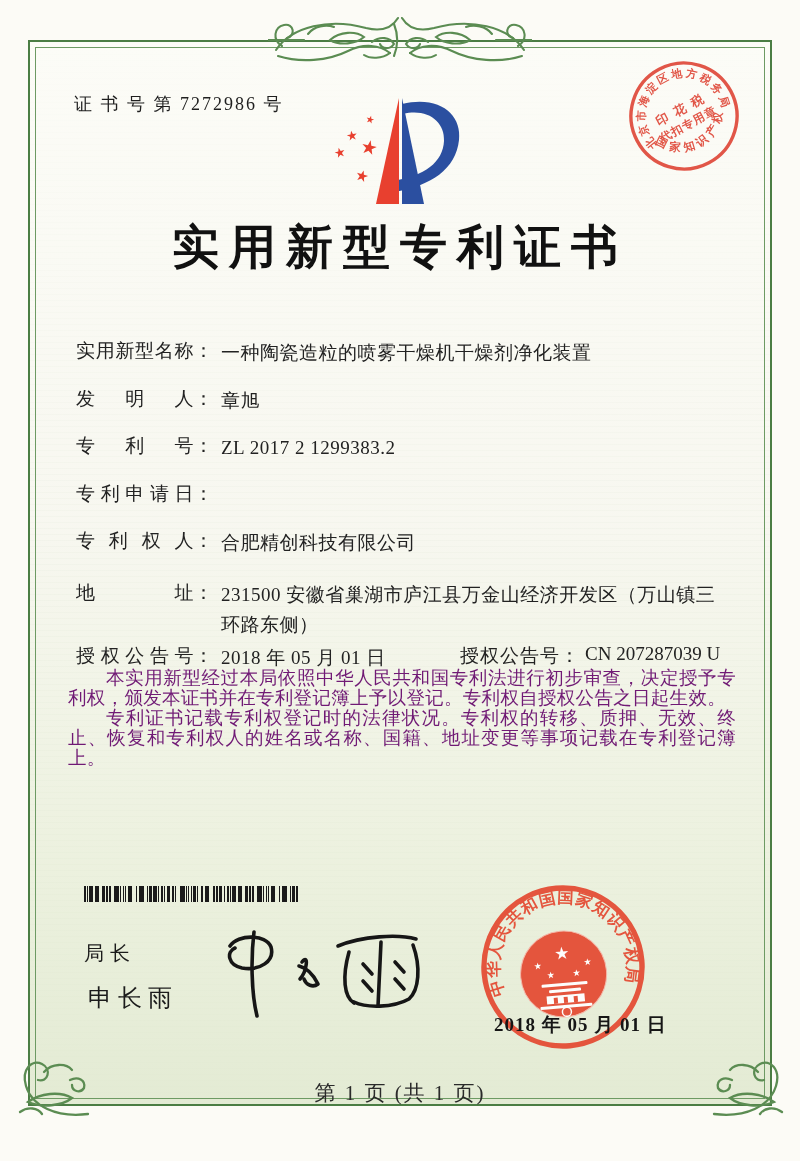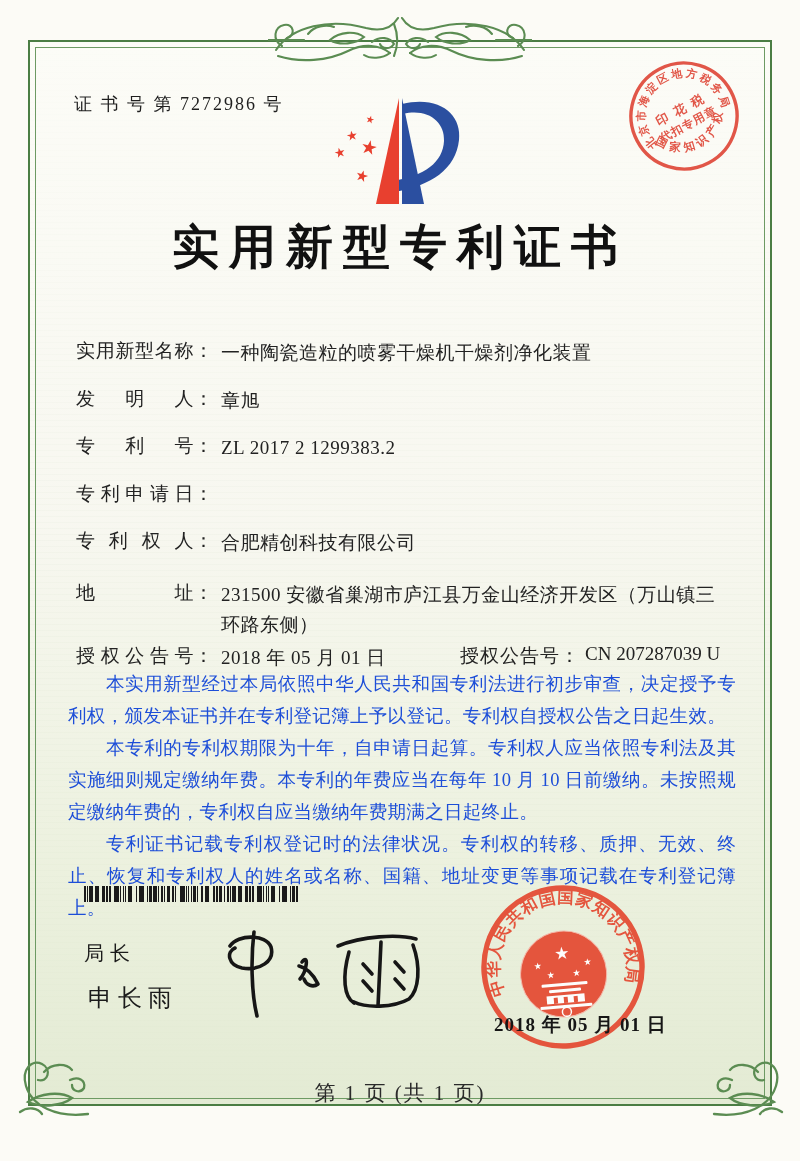--- a/index.html
+++ b/index.html
@@ -31,21 +31,21 @@
   .field-row { left:76px; display:flex; align-items:flex-start; font-size:19px; }
   .flabel {
     display:inline-block; width:118px;
     text-align:justify; text-align-last:justify;
     letter-spacing:0.5px; white-space:nowrap;
   }
   .fcolon { display:inline-block; }
   .fvalue { margin-left:8px; max-width:505px; line-height:30px; letter-spacing:0.5px; }
   .grant-no-part { position:absolute; left:384px; top:0; display:flex; font-size:19px; white-space:nowrap;font-family:Liberation Serif, serif; }
   .grant-no-part .glabel { letter-spacing:1px; }
-  .paras { left:68px; top:668px; width:668px; font-size:18.5px; line-height:32px; text-align:justify; color:#1d4ed8; }
+  .paras { left:68px; top:668px; width:668px; font-size:18.5px; line-height:20px; text-align:justify; color:#701a75; }
   .paras p { text-indent:2.05em; letter-spacing:0.3px; }
   .barcode {
     left:84px; top:886px; width:214px; height:16px;
     background:
       repeating-linear-gradient(90deg, #1a1a1a 0 2px, transparent 2px 3px, #1a1a1a 3px 4px, transparent 4px 8px, #1a1a1a 8px 9px, transparent 9px 11px),
       repeating-linear-gradient(90deg, #1a1a1a 0 1px, transparent 1px 5px, #1a1a1a 5px 8px, transparent 8px 13px);
   }
   .signer-title { left:84px; top:940px; font-size:20px; letter-spacing:6px; color:#1b1b1b; }
   .signer-name  { left:88px; top:982px; font-size:24px; letter-spacing:6px; color:#1b1b1b; }
   .seal-date { left:494px; top:1012px; font-size:19px; letter-spacing:1px; color:#161616; font-weight:bold; }
@@ -182,21 +182,20 @@
   <span class="fvalue">2018 年 05 月 01 日</span>
   <span class="grant-no-part">
     <span class="glabel">授权公告号</span>
       <span>：</span>
     <span style="margin-left:6px">CN 207287039 U</span>
   </span>
 </div>
 
 <div class="abs paras">
   <p>本实用新型经过本局依照中华人民共和国专利法进行初步审查，决定授予专利权，颁发本证书并在专利登记簿上予以登记。专利权自授权公告之日起生效。</p>
-  <p>本专利的专利权期限为十年，自申请日起算。专利权人应当依照专利法及其实施细则规定缴纳年费。本专利的年费应当在每年 10 月 10 日前缴纳。未按照规定缴纳年费的，专利权自应当缴纳年费期满之日起终止。</p>
   <p>专利证书记载专利权登记时的法律状况。专利权的转移、质押、无效、终止、恢复和专利权人的姓名或名称、国籍、地址变更等事项记载在专利登记簿上。</p>
 </div>
 
 <div class="abs barcode"></div>
 
 <div class="abs signer-title">局长</div>
 <div class="abs signer-name">申长雨</div>
 
 <svg class="abs sig-svg" width="250" height="98" viewBox="0 0 250 98">
   <g stroke="#161616" stroke-width="3.6" fill="none" stroke-linecap="round" stroke-linejoin="round">

